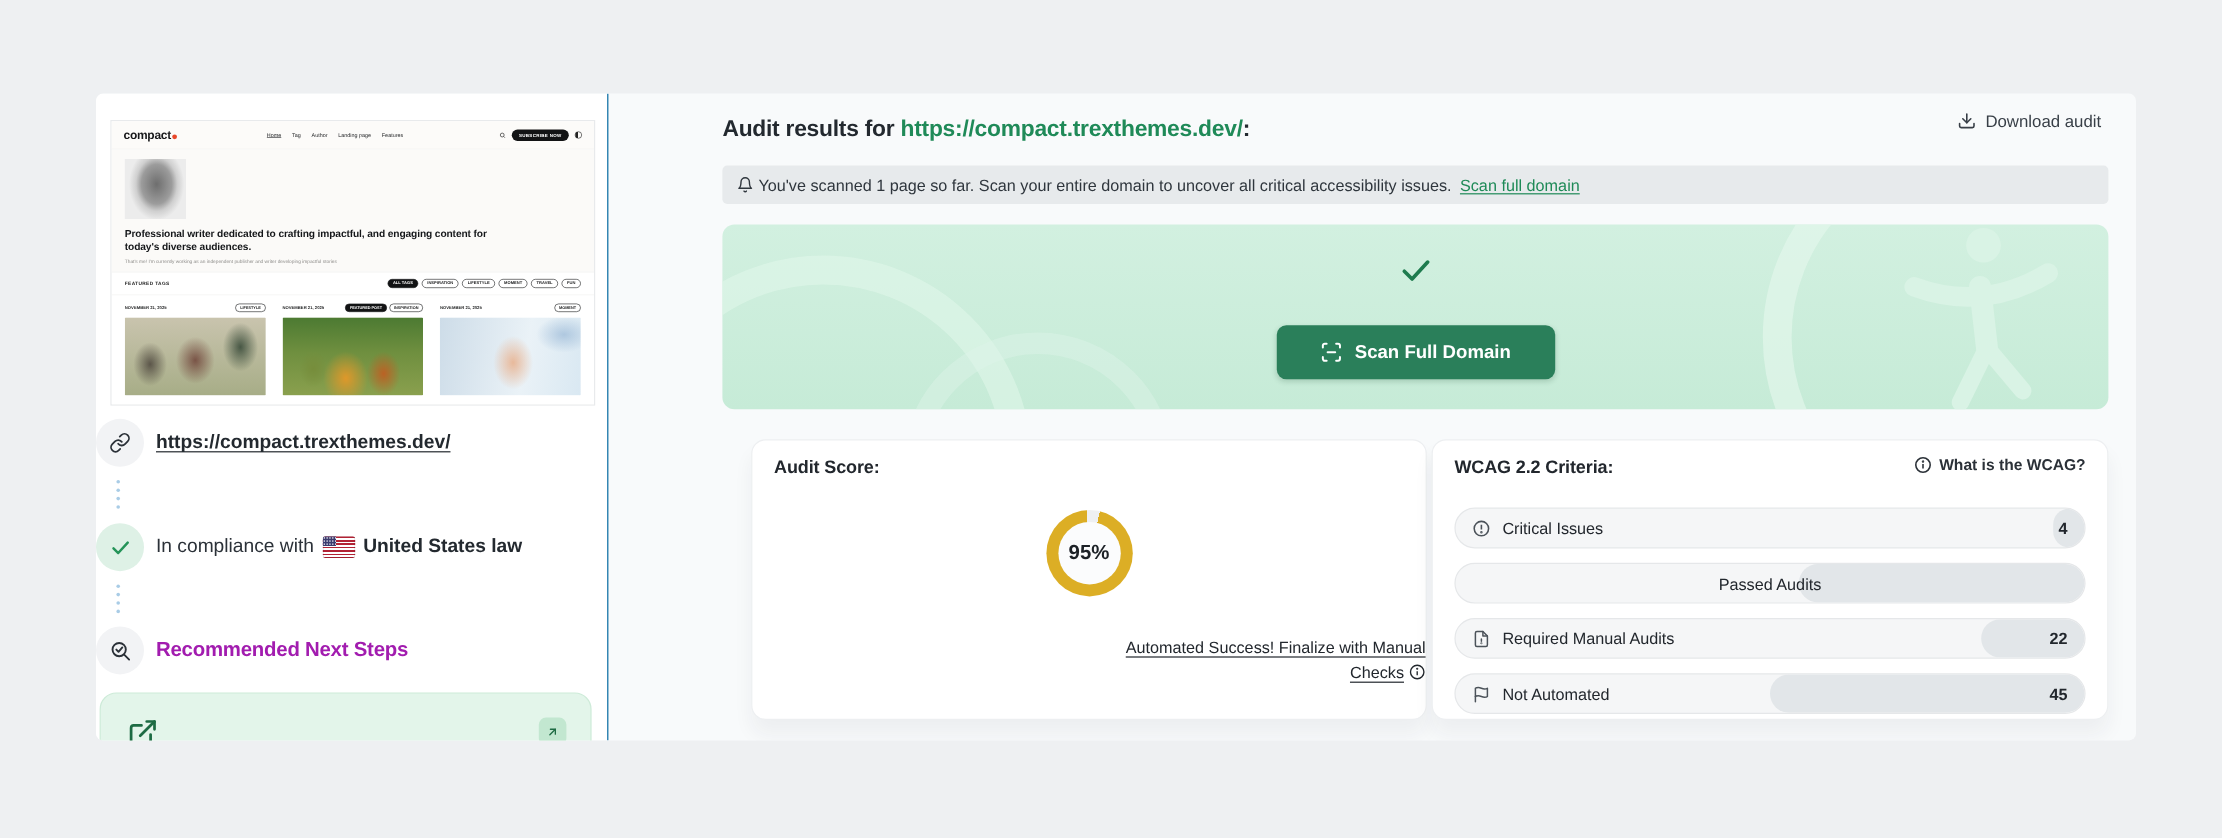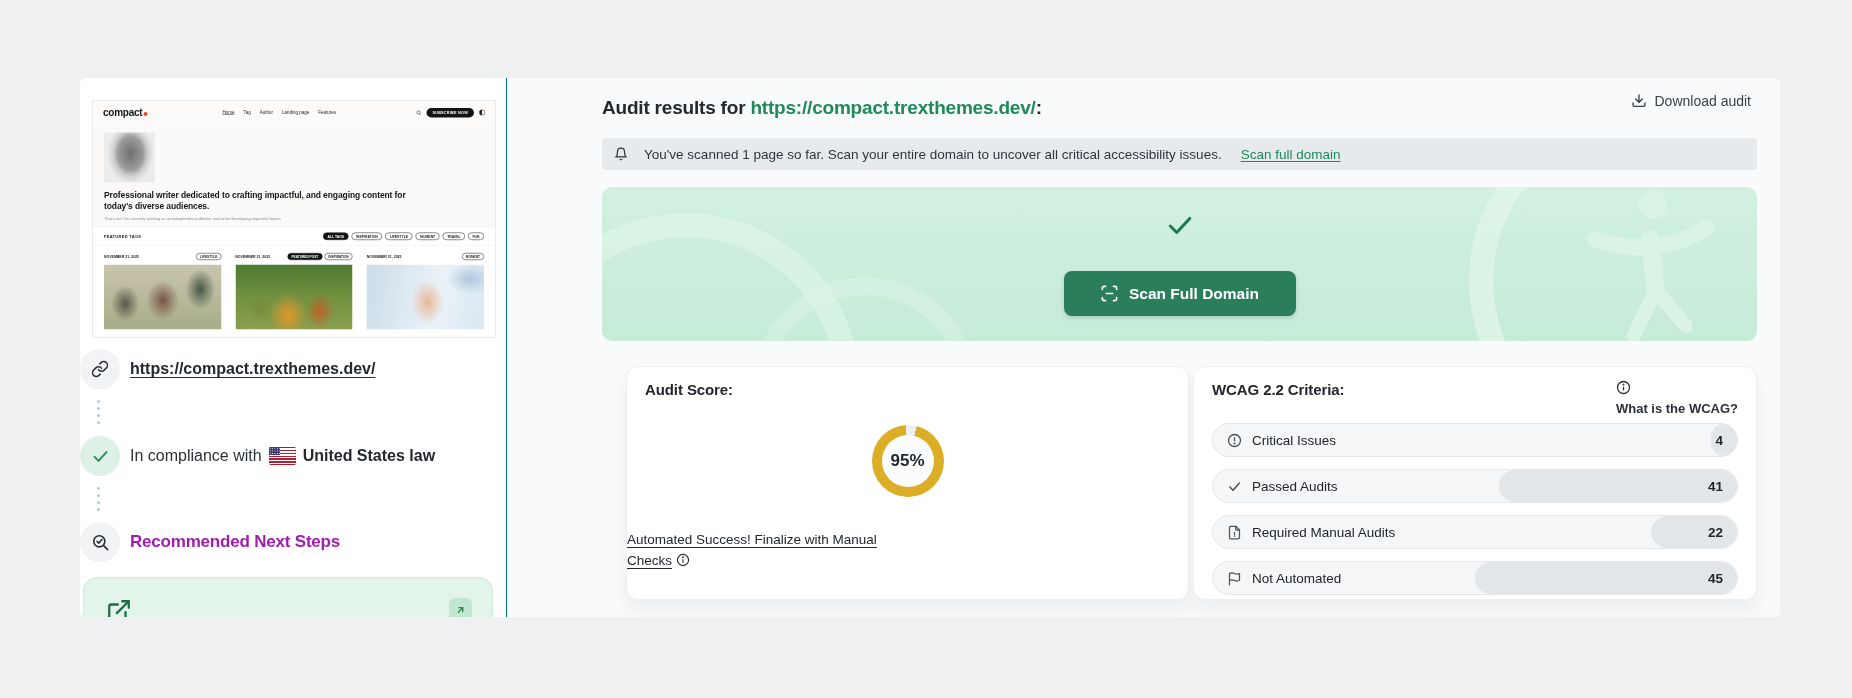--- a/index.html
+++ b/index.html
@@ -67,46 +67,46 @@
     background:repeating-linear-gradient(180deg,#b22234 0 1.4px,#fff 1.4px 2.85px);box-shadow:inset 0 0 0 .5px rgba(0,0,0,.18);}
   .us-flag .canton{position:absolute;left:0;top:0;width:11.5px;height:7.8px;
     background:radial-gradient(circle,#fff .55px,#3c3b6e .65px);background-size:2.4px 2.6px;background-color:#3c3b6e;}
   .next-card{position:absolute;left:3px;top:499px;width:410px;height:70px;background:#e3f5ea;border:1px solid #cdebd8;border-radius:14px;box-sizing:border-box;}
   .next-card .ext{position:absolute;left:22px;top:20px;}
   .nc-btn{position:absolute;right:20px;top:20px;width:23px;height:23px;border-radius:6px;background:#c2e7d0;display:flex;align-items:center;justify-content:center;cursor:pointer;border:none;}
   
   .main-title{position:absolute;left:522px;top:6px;font-size:19px;font-weight:bold;color:#23292f;letter-spacing:-.2px;}
   .main-title .url{color:#1f8a58;cursor:pointer;}
   .download{position:absolute;right:23px;top:14px;display:flex;align-items:center;gap:7px;font-size:14px;color:#383f47;cursor:pointer;background:none;border:none;font-family:inherit;}
-  .notice{position:absolute;left:522px;top:60px;width:1155px;height:32px;background:#e7eaec;border-radius:4px;display:flex;align-items:center;padding:0 12px;box-sizing:border-box;gap:16px;font-size:13.5px;color:#2f363d;}
+  .notice{position:absolute;left:522px;top:60px;width:1155px;height:32px;background:#e7eaec;border-radius:4px;display:flex;align-items:center;padding:0 12px;box-sizing:border-box;gap:4px;font-size:13.5px;color:#2f363d;}
   .notice a{color:#1e8a57;text-decoration:underline;text-underline-offset:2px;margin-left:3px;cursor:pointer;}
   .hero-banner{position:absolute;left:522px;top:109px;width:1155px;height:154px;border-radius:10px;overflow:hidden;background:linear-gradient(180deg,#d2f0e0,#c6ebd7);}
   .ring{position:absolute;border-radius:50%;border:24px solid rgba(226,247,235,.55);}
   .ring.l1{width:300px;height:300px;left:-90px;top:26px;}
   .ring.l2{width:190px;height:190px;left:150px;top:90px;border-width:18px;border-color:rgba(222,245,232,.45);}
   .ring.r1{width:300px;height:300px;right:-60px;top:-80px;border-color:rgba(226,247,235,.7);}
   .a11y-fig{position:absolute;right:26px;top:2px;}
   .hb-check{position:absolute;left:50%;transform:translateX(-50%);top:28px;}
   .scan-btn{position:absolute;left:50%;transform:translateX(-50%);top:84px;width:232px;height:45px;border-radius:8px;background:#2a7f5a;color:#fff;font-size:15.5px;font-weight:bold;display:flex;align-items:center;justify-content:center;gap:10px;border:none;cursor:pointer;font-family:inherit;box-shadow:0 2px 4px rgba(20,70,45,.18);}
   .card{position:absolute;top:288px;height:234px;background:#fff;border:1px solid #edeff1;border-radius:12px;box-sizing:border-box;box-shadow:0 12px 16px rgba(30,40,50,.05);}
   .score-card{left:546px;width:563px;}
   .wcag-card{left:1113px;width:564px;}
   .card-title{position:absolute;left:18px;top:14px;font-size:15px;font-weight:bold;color:#22272d;letter-spacing:-.1px;}
   .donut{position:absolute;left:50%;margin-left:-36px;top:58px;width:72px;height:72px;border-radius:50%;}
   .donut-hole{position:absolute;inset:10px;border-radius:50%;background:#fbfcfd;display:flex;align-items:center;justify-content:center;font-size:17px;font-weight:bold;color:#1d2227;}
-  .score-link{position:absolute;left:0;right:0;top:162px;text-align:left;font-size:13.5px;color:#22272d;line-height:21px;cursor:pointer;}
+  .score-link{position:absolute;left:0;right:0;top:162px;text-align:right;font-size:13.5px;color:#22272d;line-height:21px;cursor:pointer;}
   .score-link .ln{text-decoration:underline;text-underline-offset:3px;}
   .score-link .info{display:inline-block;vertical-align:-2px;margin-left:4px;}
-  .wcag-info{position:absolute;right:18px;top:13px;display:flex;align-items:flex-start;gap:6px;font-size:13px;font-weight:bold;color:#2b3138;cursor:pointer;flex-direction:column;}
+  .wcag-info{position:absolute;right:18px;top:13px;display:flex;align-items:center;gap:6px;font-size:13px;font-weight:bold;color:#2b3138;cursor:pointer;}
   .wrow{position:absolute;left:18px;right:18px;height:34px;border-radius:17px;background:#f5f6f7;border:1px solid #e5e7e9;box-sizing:border-box;overflow:hidden;display:flex;align-items:center;padding:0 14px;gap:10px;}
   .wrow .fill{position:absolute;right:0;top:0;bottom:0;background:#e2e6e9;border-radius:17px;}
   .wrow .icon,.wrow .wlabel,.wrow .wval{position:relative;z-index:1;}
   .wrow .wlabel{font-size:13.5px;color:#22272d;}
   .wrow .wval{margin-left:auto;font-size:13.5px;font-weight:bold;color:#22272d;}
-  .r0{top:56px;} .r1{top:102px;} .r2{top:148px;} .r3{top:194px;}
+  .r0{top:56px;} .r1{top:102px;flex-direction:column;} .r2{top:148px;} .r3{top:194px;}
   svg{display:block;}
 </style>
 </head>
 <body>
 
 <div class="panel">
 
   <div class="sidebar">
 
     <div class="thumb">

